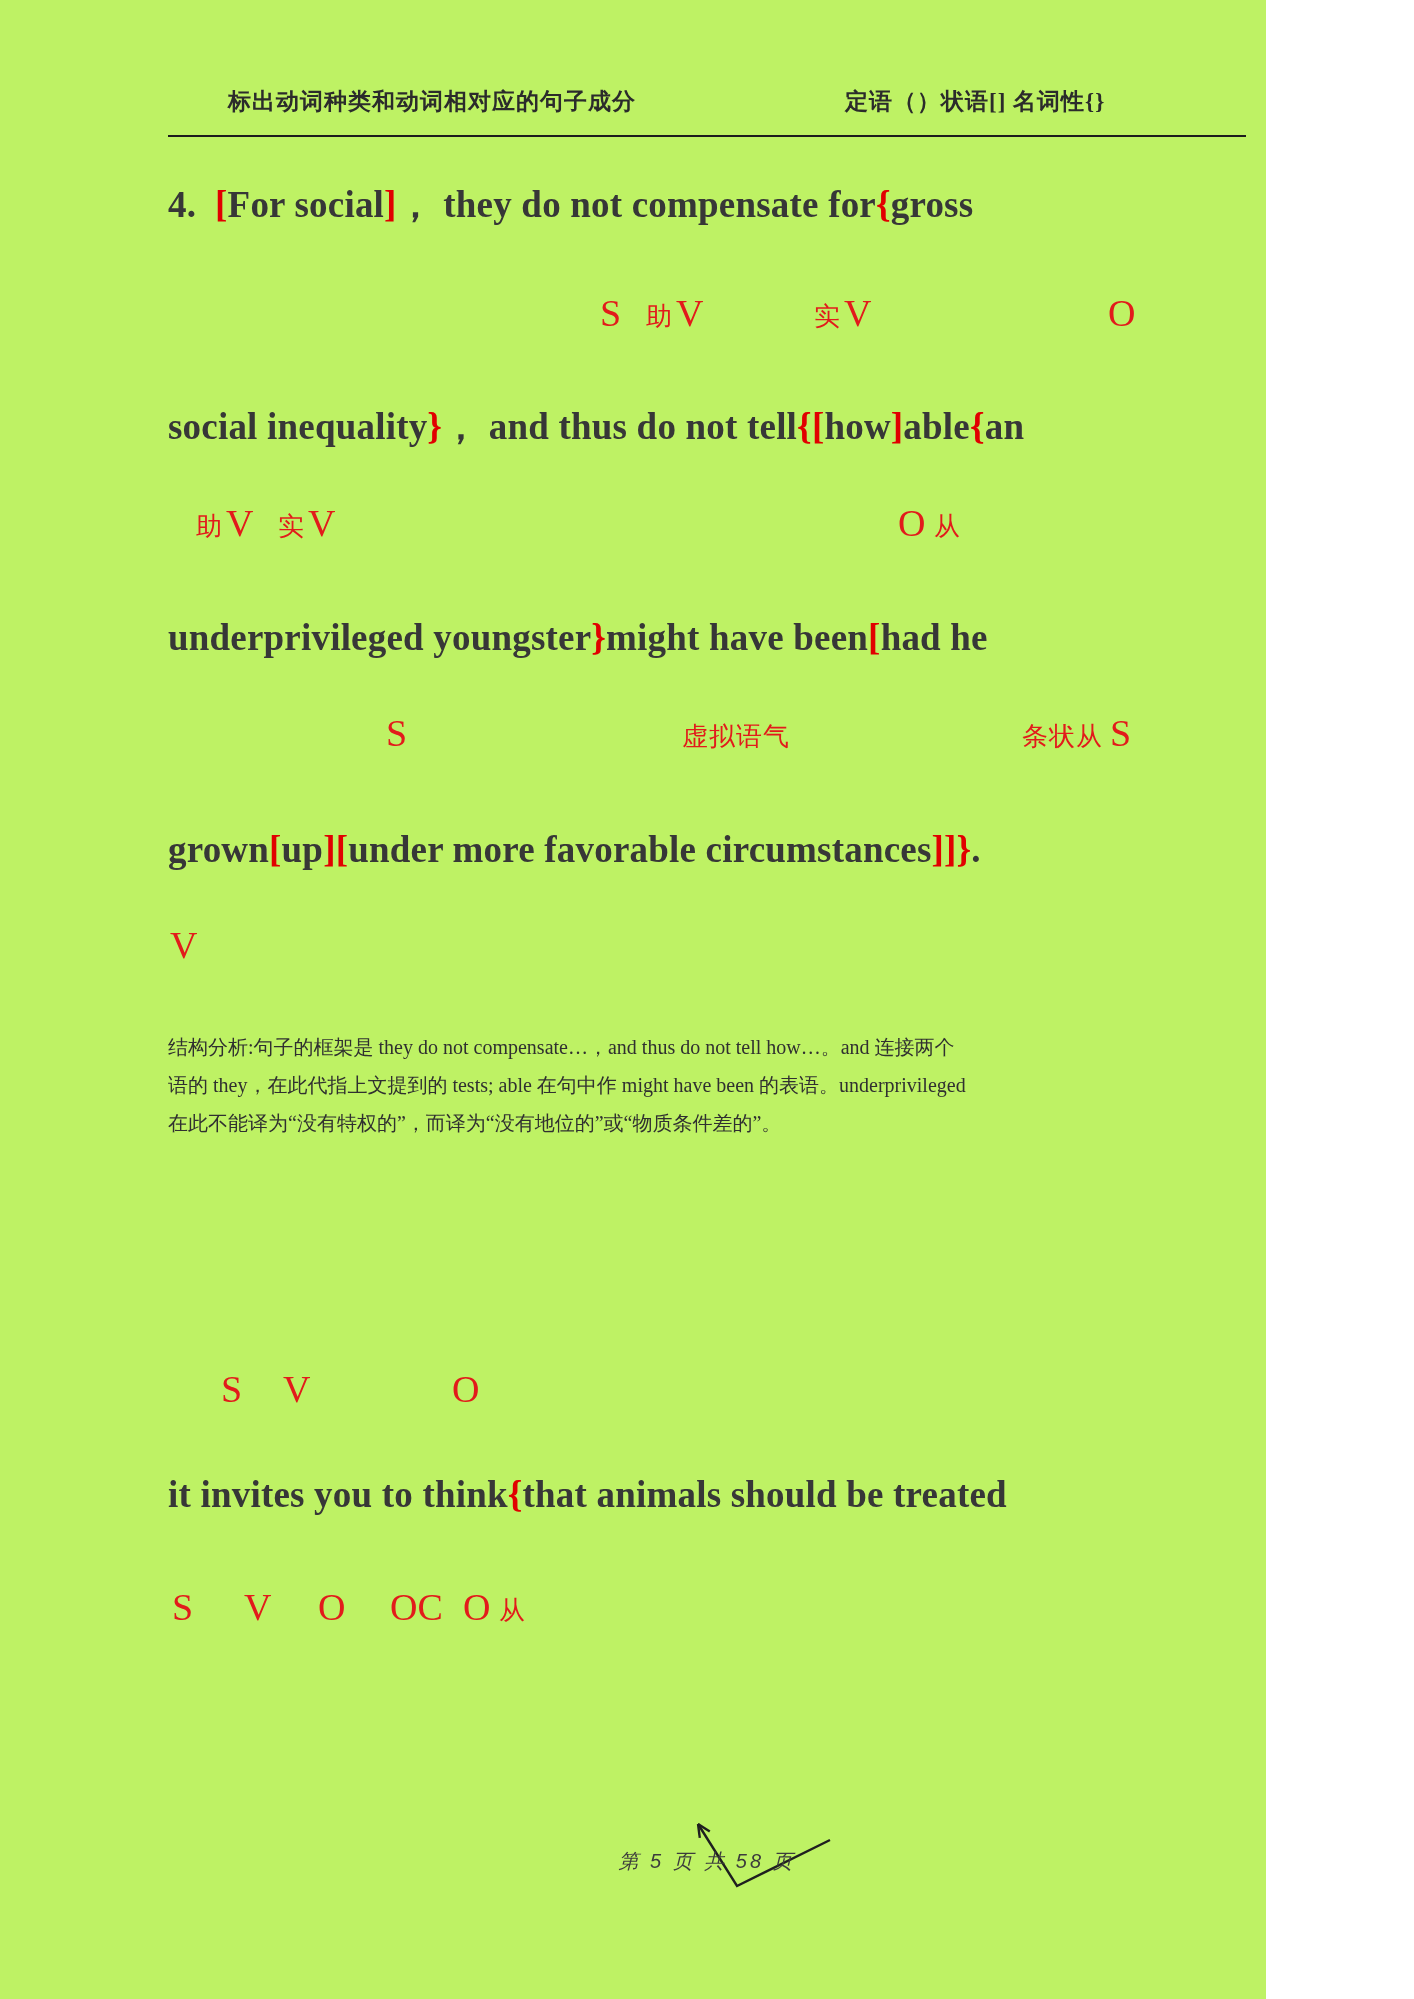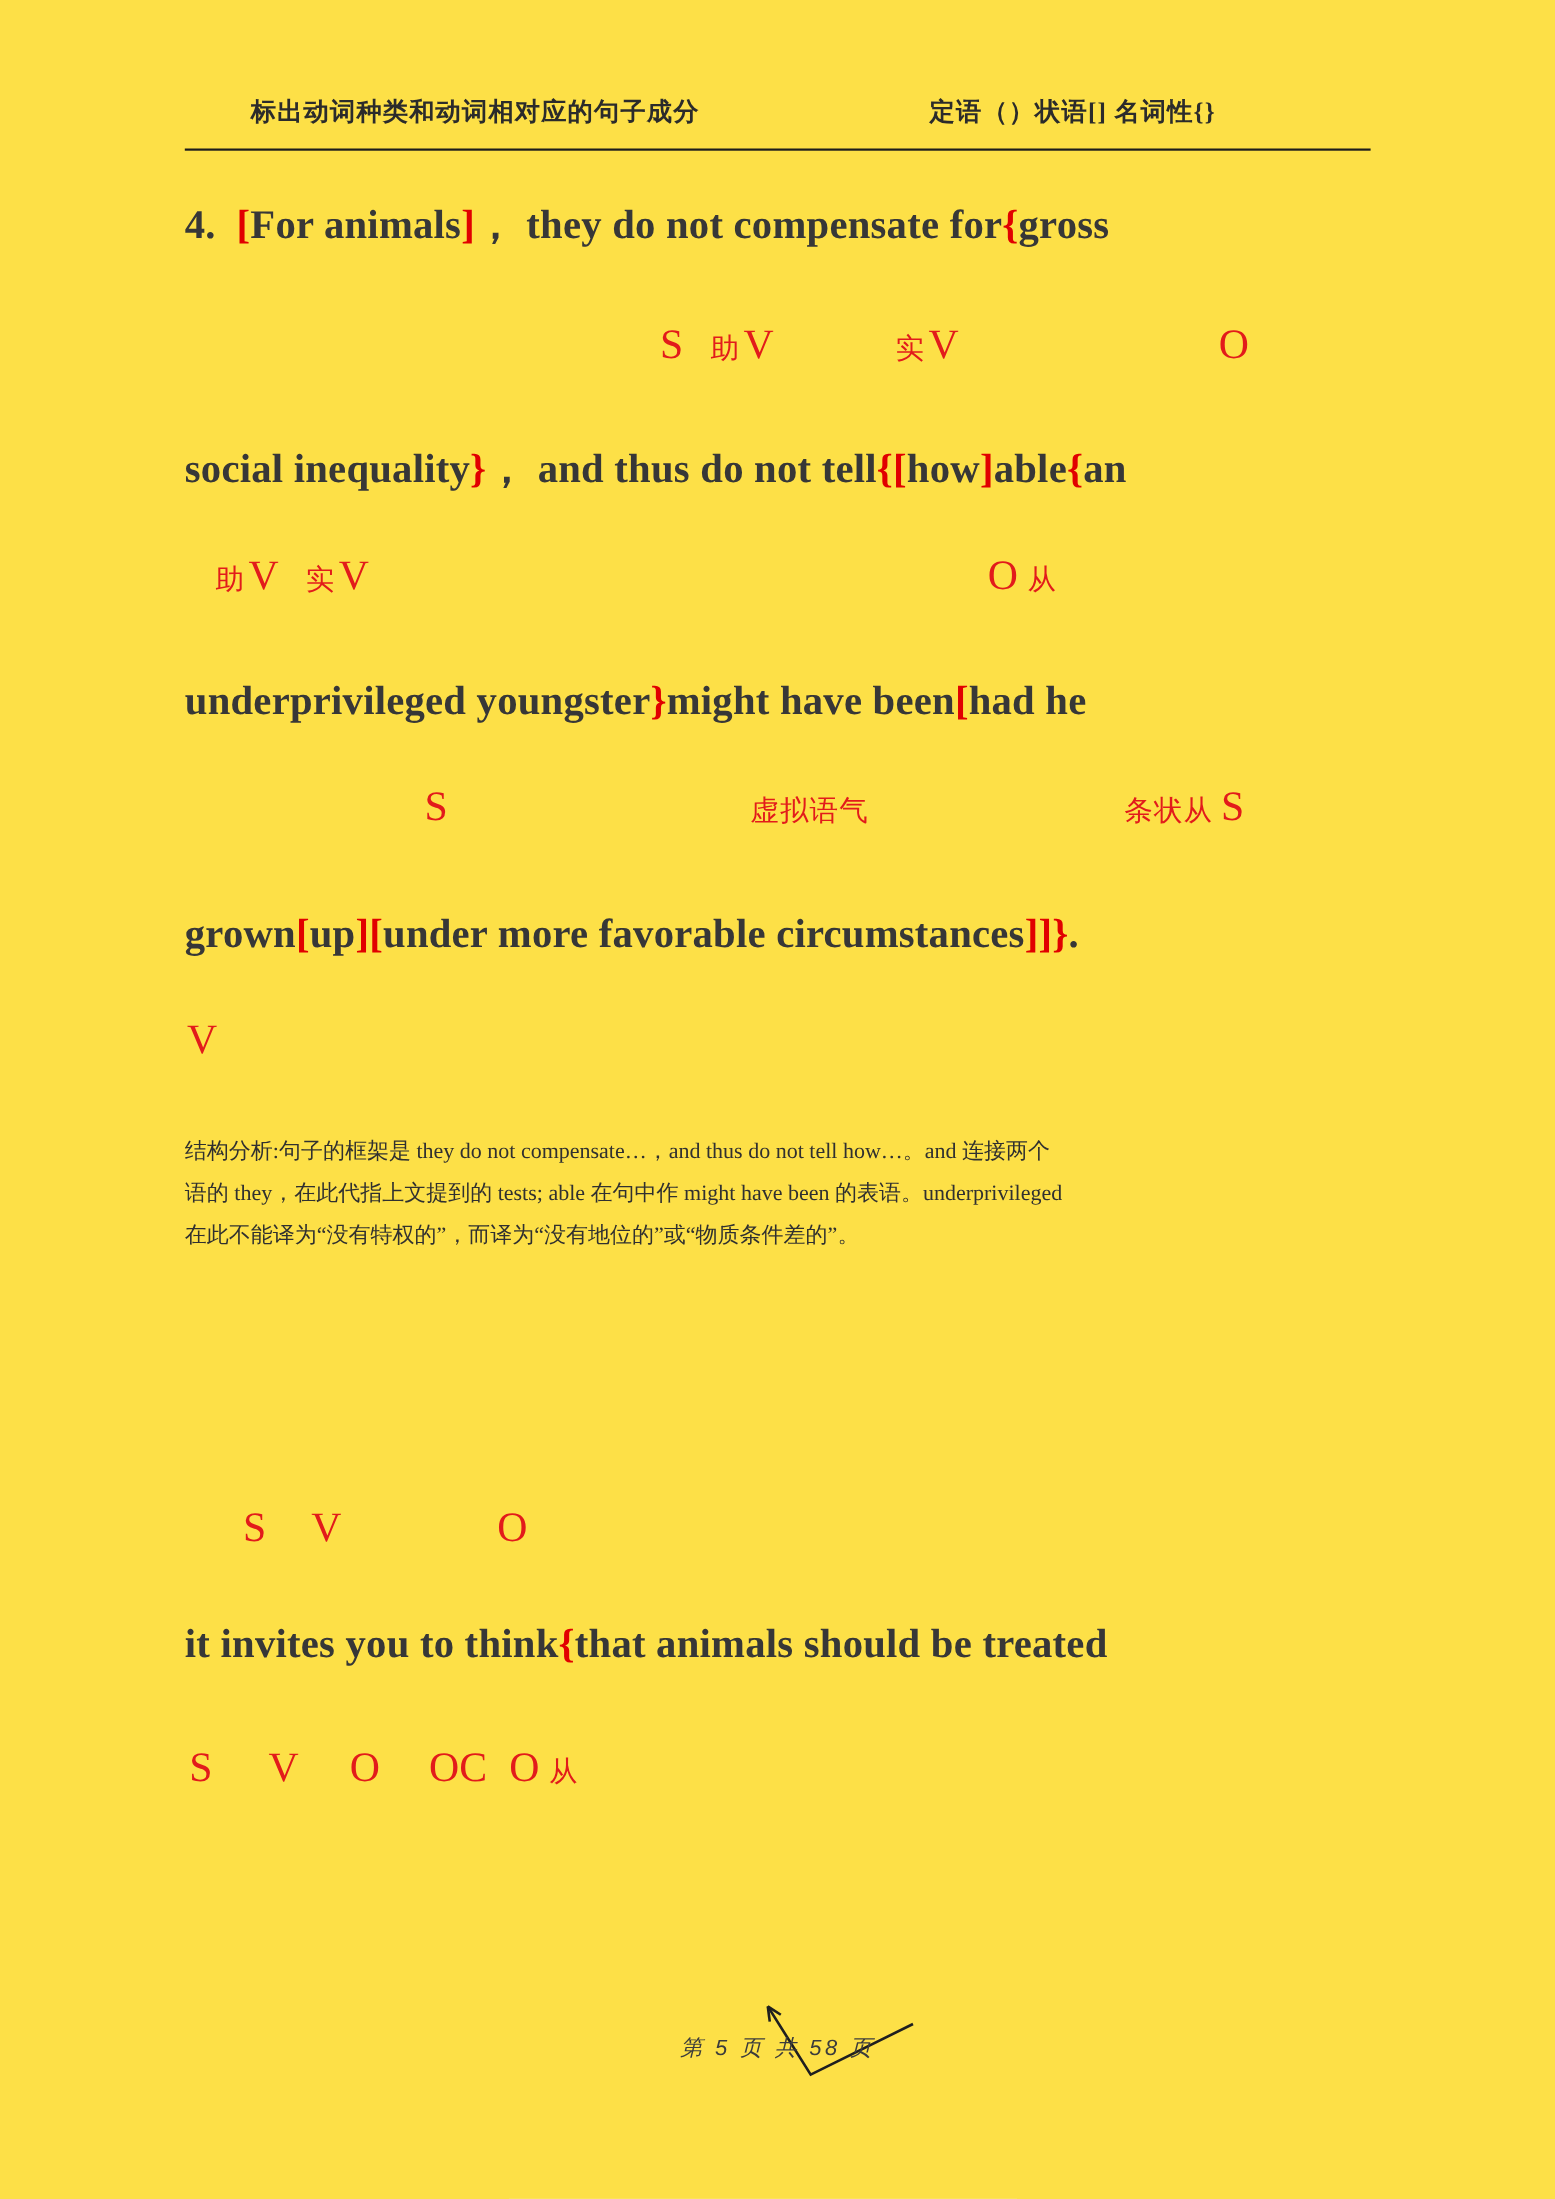--- a/index.html
+++ b/index.html
@@ -6,22 +6,22 @@
     --red:#e10000;
     --tok-red:#e21b1b;
     --ink:#373737;
     --para:#303030;
     --head:#2b2b2b;
     --foot:#3c3c3c;
   }
   html,body{margin:0;padding:0;background:#ffffff;}
   .page{
     position:relative;
-    width:1414px;height:1999px;
-    background:#fde047;
+    width:1266px;height:1999px;
+    background:#bef264;
     overflow:hidden;
     font-family:"Liberation Serif","DejaVu Serif",serif;
   }
   
   .hdr{
     position:absolute;top:86px;
     font-weight:700;font-size:23px;color:var(--head);
     white-space:nowrap;letter-spacing:1px;
   }
   .hdr-left{left:228px;}
@@ -66,21 +66,21 @@
 </style>
 </head>
 <body>
 
 <div class="page">
 
   <div class="hdr hdr-left">标出动词种类和动词相对应的句子成分</div>
   <div class="hdr hdr-right">定语（）状语[] 名词性{}</div>
   <div class="hdr-rule"></div>
 
-  <div class="tline" style="top:182px"><span class="seg ink">4.&nbsp; </span><span class="seg red">[</span><span class="seg ink">For animals</span><span class="seg red">]</span><span class="seg ink">，</span><span class="seg ink"> they do not compensate for</span><span class="seg red">{</span><span class="seg ink">gross</span></div>
+  <div class="tline" style="top:182px"><span class="seg ink">4.&nbsp; </span><span class="seg red">[</span><span class="seg ink">For social</span><span class="seg red">]</span><span class="seg ink">，</span><span class="seg ink"> they do not compensate for</span><span class="seg red">{</span><span class="seg ink">gross</span></div>
   <div class="arow" style="top:292px">
       <span class="tok en" style="left: 600px;">S</span>
       <span class="tok cn" style="left: 646px;">助</span>
       <span class="tok en" style="left: 676px;">V</span>
       <span class="tok cn" style="left: 814px;">实</span>
       <span class="tok en" style="left: 844px;">V</span>
       <span class="tok en" style="left: 1108px;">O</span>
     </div>
 
   <div class="tline" style="top:404px"><span class="seg ink">social inequality</span><span class="seg red">}</span><span class="seg ink">，</span><span class="seg ink"> and thus do not tell</span><span class="seg red">{[</span><span class="seg ink">how</span><span class="seg red">]</span><span class="seg ink">able</span><span class="seg red">{</span><span class="seg ink">an</span></div>

